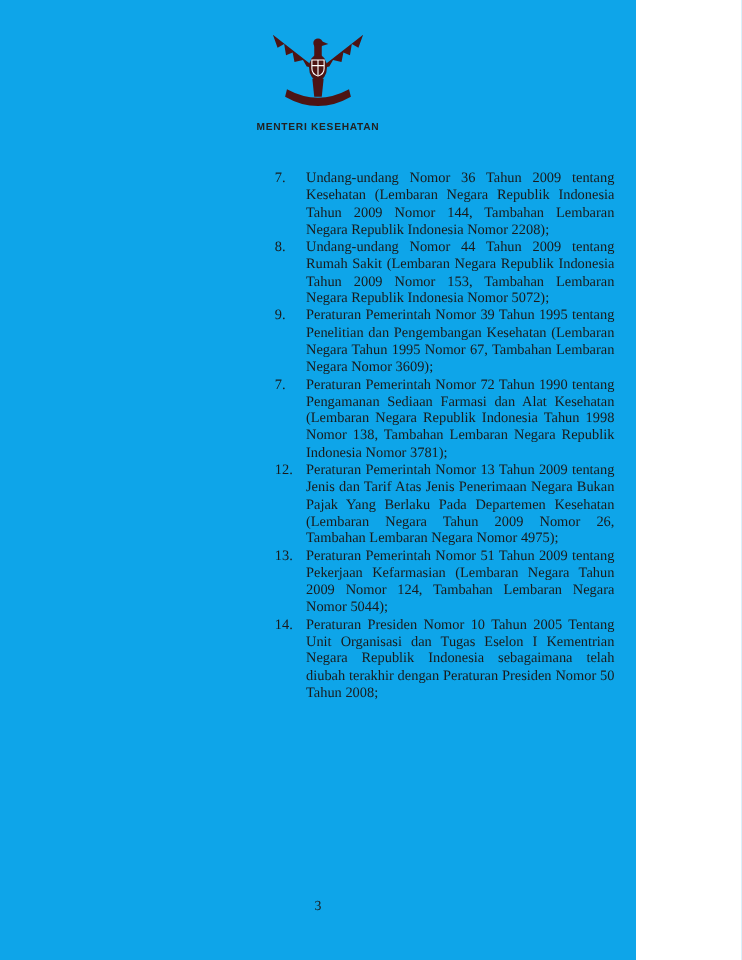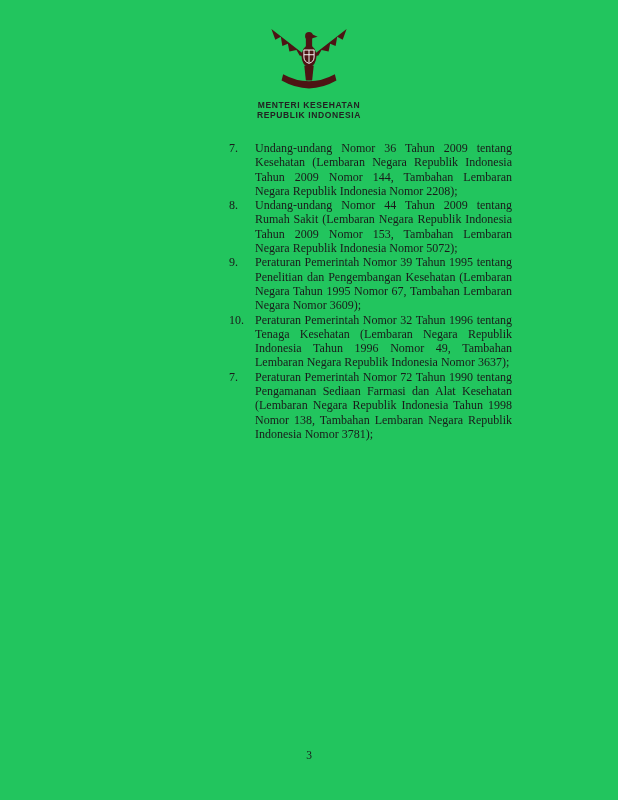--- a/index.html
+++ b/index.html
@@ -2,23 +2,23 @@
 <html><head>
 <meta charset="utf-8">
 <style>
   html, body {
     margin: 0;
     padding: 0;
     background: #ffffff;
   }
   .page {
     position: relative;
-    width: 618px;
+    width: 530px;
     height: 800px;
-    background: #22c55e;
+    background: #0ea5e9;
     overflow: hidden;
     font-family: "Liberation Serif", serif;
     color: #1a1a1a;
   }
   .letterhead {
     position: absolute;
     top: 24px;
     left: 0;
     right: 0;
     text-align: center;
@@ -92,41 +92,48 @@
         <path d="M27,64 Q60,82 93,64 L95,72 Q60,92 25,72 Z"></path>
       </g>
       <g stroke="#ffffff" stroke-width="1.2" fill="none">
 
         <path d="M53.5,33 h13 v9 q0,6 -6.5,8 q-6.5,-2 -6.5,-8 Z"></path>
         <line x1="53.5" y1="39" x2="66.5" y2="39"></line>
         <line x1="60" y1="33" x2="60" y2="49"></line>
       </g>
     </svg>
     <div class="ministry-line">MENTERI KESEHATAN</div>
-    <div class="ministry-line">REPUBLIK INDONESIA</div>
   </div>
 
   <div class="references">
       <div class="list-row">
         <div class="list-num">7.</div>
         <div class="list-text">Undang-undang Nomor 36 Tahun 2009 tentang Kesehatan (Lembaran Negara Republik Indonesia Tahun 2009 Nomor 144, Tambahan Lembaran Negara Republik Indonesia Nomor 2208);</div>
       </div>
       <div class="list-row">
         <div class="list-num">8.</div>
         <div class="list-text">Undang-undang Nomor 44 Tahun 2009 tentang Rumah Sakit (Lembaran Negara Republik Indonesia Tahun 2009 Nomor 153, Tambahan Lembaran Negara Republik Indonesia Nomor 5072);</div>
       </div>
       <div class="list-row">
         <div class="list-num">9.</div>
         <div class="list-text">Peraturan Pemerintah Nomor 39 Tahun 1995 tentang Penelitian dan Pengembangan Kesehatan (Lembaran Negara Tahun 1995 Nomor 67, Tambahan Lembaran Negara Nomor 3609);</div>
       </div>
       <div class="list-row">
-        <div class="list-num">10.</div>
-        <div class="list-text">Peraturan Pemerintah Nomor 32 Tahun 1996 tentang Tenaga Kesehatan (Lembaran Negara Republik Indonesia Tahun 1996 Nomor 49, Tambahan Lembaran Negara Republik Indonesia Nomor 3637);</div>
+        <div class="list-num">7.</div>
+        <div class="list-text">Peraturan Pemerintah Nomor 72 Tahun 1990 tentang Pengamanan Sediaan Farmasi dan Alat Kesehatan (Lembaran Negara Republik Indonesia Tahun 1998 Nomor 138, Tambahan Lembaran Negara Republik Indonesia Nomor 3781);</div>
       </div>
       <div class="list-row">
-        <div class="list-num">7.</div>
-        <div class="list-text">Peraturan Pemerintah Nomor 72 Tahun 1990 tentang Pengamanan Sediaan Farmasi dan Alat Kesehatan (Lembaran Negara Republik Indonesia Tahun 1998 Nomor 138, Tambahan Lembaran Negara Republik Indonesia Nomor 3781);</div>
+        <div class="list-num">12.</div>
+        <div class="list-text">Peraturan Pemerintah Nomor 13 Tahun 2009 tentang Jenis dan Tarif Atas Jenis Penerimaan Negara Bukan Pajak Yang Berlaku Pada Departemen Kesehatan (Lembaran Negara Tahun 2009 Nomor 26, Tambahan Lembaran Negara Nomor 4975);</div>
+      </div>
+      <div class="list-row">
+        <div class="list-num">13.</div>
+        <div class="list-text">Peraturan Pemerintah Nomor 51 Tahun 2009 tentang Pekerjaan Kefarmasian (Lembaran Negara Tahun 2009 Nomor 124, Tambahan Lembaran Negara Nomor 5044);</div>
+      </div>
+      <div class="list-row">
+        <div class="list-num">14.</div>
+        <div class="list-text">Peraturan Presiden Nomor 10 Tahun 2005 Tentang Unit Organisasi dan Tugas Eselon I Kementrian Negara Republik Indonesia sebagaimana telah diubah terakhir dengan Peraturan Presiden Nomor 50 Tahun 2008;</div>
       </div>
     </div>
 
   <div class="page-footer">3</div>
 
 </div>
 
 </body></html>

